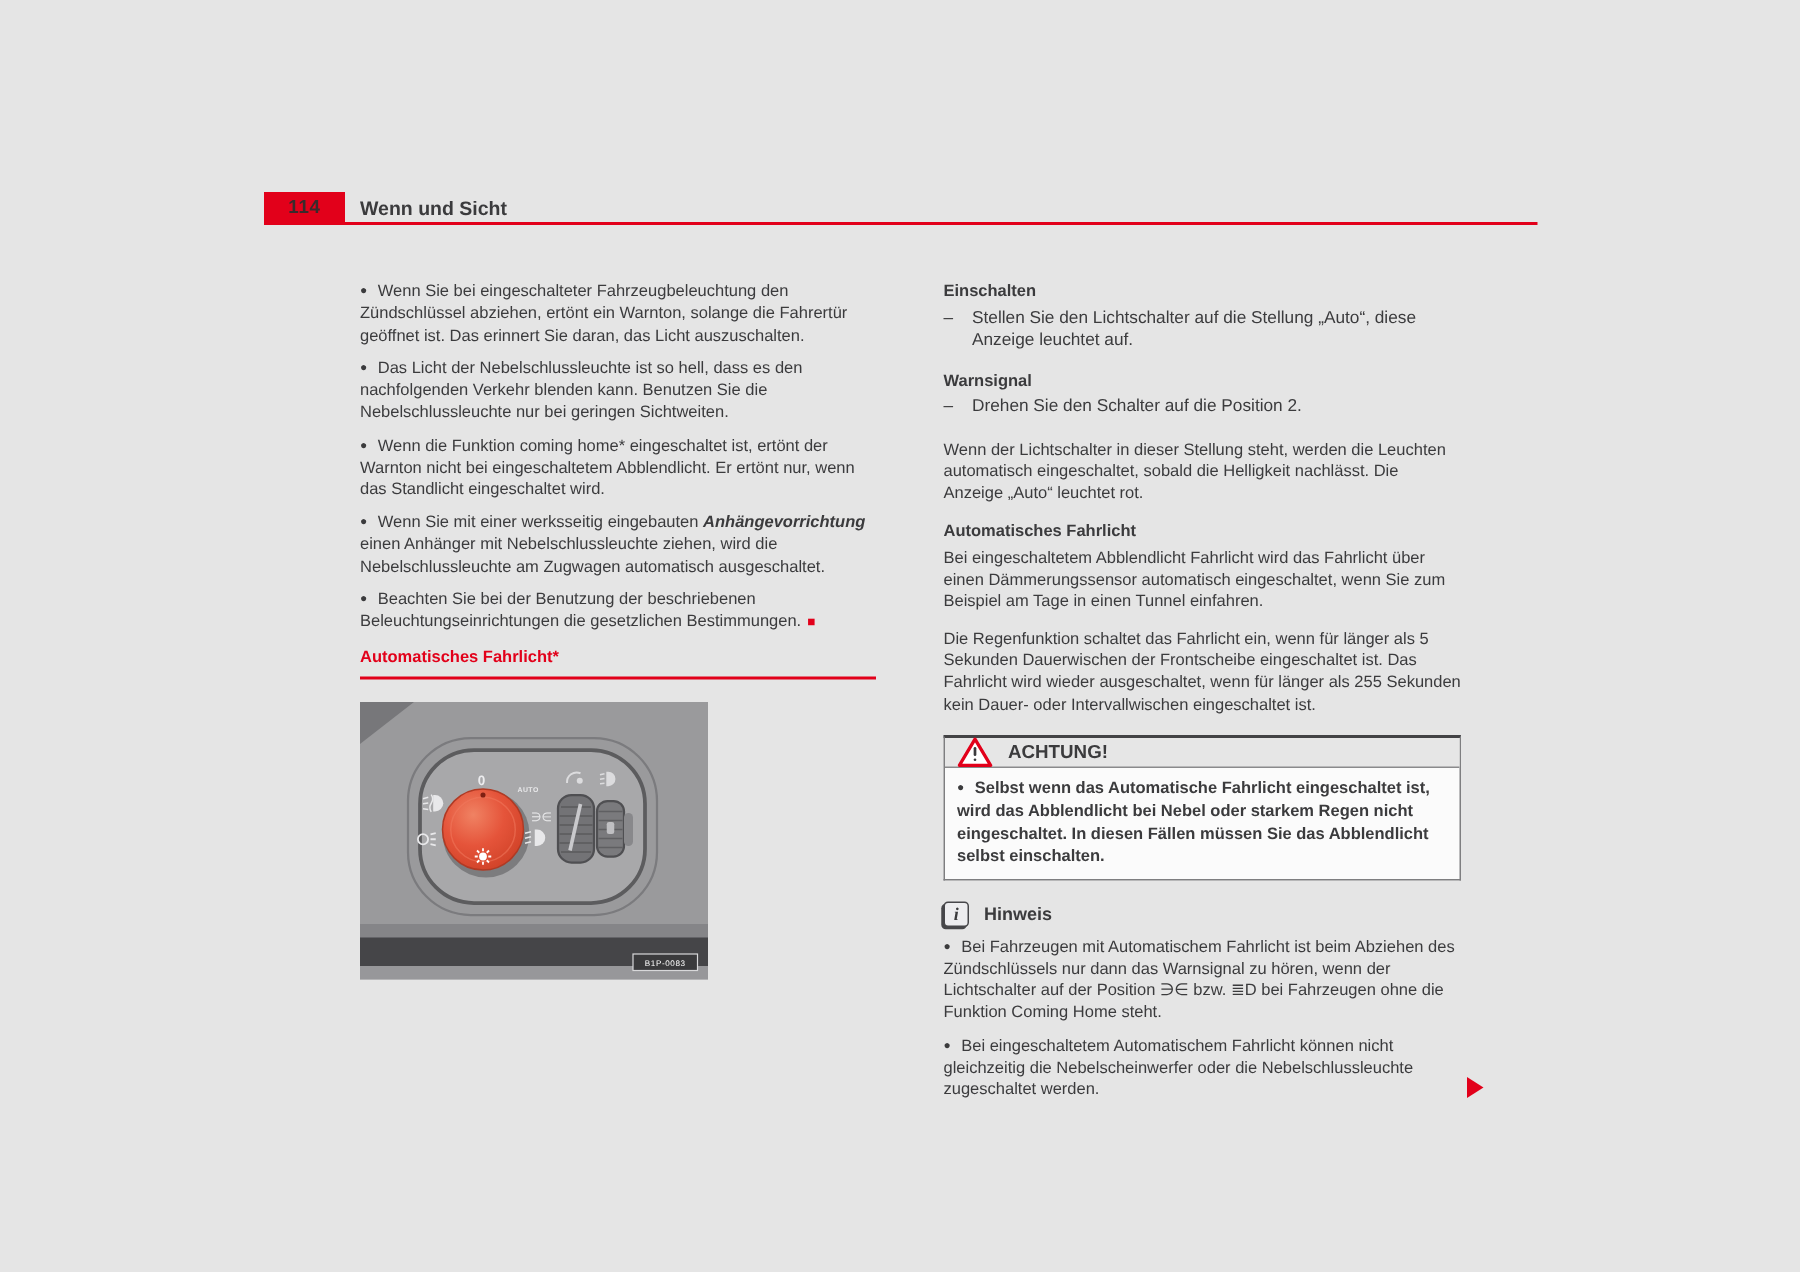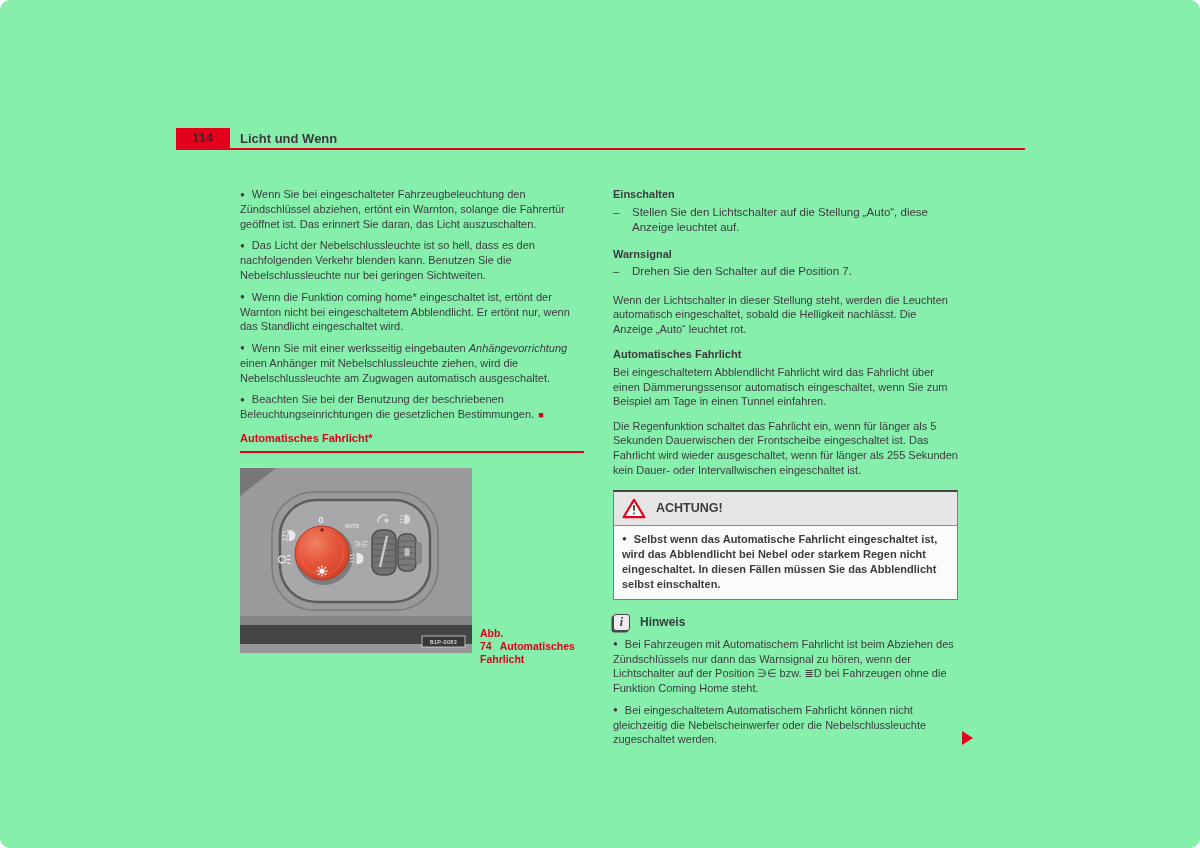--- a/index.html
+++ b/index.html
@@ -1,34 +1,34 @@
 <!DOCTYPE html>
 <html><head>
 <meta charset="utf-8">
 <style>
   * { margin:0; padding:0; box-sizing:border-box; }
   html,body { width:1200px; height:848px; background:#ffffff; overflow:hidden; }
   body { font-family:"Liberation Sans", sans-serif; color:#3b3b3d; }
-  .page { position:relative; width:1200px; height:848px; background:#86efac;border-radius:10px; }
+  .page { position:relative; width:1200px; height:848px; background:#e5e5e5; }
 
   
   .page-tab { position:absolute; left:176px; top:128px; width:54px; height:20px;
               background:#e2001a; display:flex; align-items:center; justify-content:center; }
   .page-number { font-size:12.5px; font-weight:bold; color:#3a2a2c; letter-spacing:.5px; }
   .header-title { position:absolute; left:240px; top:131px; font-size:13px; font-weight:bold; }
   .header-rule { position:absolute; left:176px; top:148px; width:849px; height:2px; background:#e2001a; }
 
   
   .col { position:absolute; font-size:11px; line-height:14.6px; }
   .col-left  { left:240px; top:187px; width:345px; }
-  .col-right { left:613px; top:187px; width:345px; }
+  .col-right { left:629px; top:187px; width:345px; }
 
   p.bullet { position:relative; margin:0 0 7px 0; }
   .bm { font-size:8px; vertical-align:1.5px; margin-right:7px; }
-  .it { font-style:italic; }
+  .it { font-style:italic;font-weight:bold; }
   .sq { color:#e2001a; font-size:9px; margin-left:4px; }
 
   .bold-sub { font-weight:bold; margin:11px 0 3px 0; }
   .dash-item { position:relative; padding-left:19px; margin:0 0 4px 0; font-size:11.5px; line-height:15.5px; }
   .dash-item .dm { position:absolute; left:0; top:0; }
   .para { margin:10px 0 0 0; }
 
   
   .section-heading { position:absolute; left:240px; top:432px; font-size:11px;
                      font-weight:bold; color:#e2001a; }
@@ -36,21 +36,21 @@
 
   
   .figure-wrap { position:absolute; left:240px; top:468px; width:232px; height:185px; }
   .figure-caption { position:absolute; left:480px; top:627px; width:112px;
                     color:#e2001a; font-weight:bold; font-size:10.5px; line-height:13px; }
   .figure-caption .cap-label { margin-right:8px; }
 
   
   .warning-box { margin-top:13px; border:1px solid #7e7e80; border-top:2px solid #434345; background:#fbfbfb; }
   .warning-head { display:flex; align-items:center; gap:10px; background:#e6e6e6;
-                  border-bottom:1px solid #8a8a8c; padding:3px 8px; height:34px; }
+                  border-bottom:1px solid #8a8a8c; padding:3px 8px; height:20px; }
   .warning-title { font-size:12.5px; font-weight:bold; }
   .warning-body { padding:5px 8px 7px 8px; font-weight:bold; line-height:15px; }
 
   
   .note-head { display:flex; align-items:center; gap:10px; margin:14px 0 6px 0; }
   .note-icon { width:17px; height:17px; border:1.6px solid #47474a; border-radius:3px;
                background:#ededef; box-shadow:-1.5px 1.5px 0 #47474a;
                display:flex; align-items:center; justify-content:center;
                font-family:"Liberation Serif", serif; font-style:italic; font-weight:bold; font-size:12px; }
   .note-title { font-size:12px; font-weight:bold; }
@@ -60,21 +60,21 @@
                     border-bottom:7px solid transparent; }
 </style>
 </head>
 <body>
 
 <div class="page">
 
   <div class="page-tab">
     <span class="page-number">114</span>
   </div>
-  <div class="header-title">Licht und Wenn</div>
+  <div class="header-title">Wenn und Sicht</div>
   <div class="header-rule"></div>
 
   <div class="col col-left">
     <p class="bullet"><span class="bm">●</span><span>Wenn Sie bei eingeschalteter Fahrzeugbeleuchtung den Zündschlüssel abziehen, ertönt ein Warnton, solange die Fahrertür geöffnet ist. Das erinnert Sie daran, das Licht auszuschalten.</span></p>
     <p class="bullet"><span class="bm">●</span><span>Das Licht der Nebelschlussleuchte ist so hell, dass es den nachfolgenden Verkehr blenden kann. Benutzen Sie die Nebelschlussleuchte nur bei geringen Sichtweiten.</span></p>
     <p class="bullet"><span class="bm">●</span><span>Wenn die Funktion coming home* eingeschaltet ist, ertönt der Warnton nicht bei eingeschaltetem Abblendlicht. Er ertönt nur, wenn das Standlicht eingeschaltet wird.</span></p>
     <p class="bullet"><span class="bm">●</span><span>Wenn Sie mit einer werksseitig eingebauten </span><span class="it">Anhängevorrichtung</span><span> einen Anhänger mit Nebelschlussleuchte ziehen, wird die Nebelschlussleuchte am Zugwagen automatisch ausgeschaltet.</span></p>
     <p class="bullet"><span class="bm">●</span><span>Beachten Sie bei der Benutzung der beschriebenen Beleuchtungseinrichtungen die gesetzlichen Bestimmungen.</span><span class="sq">■</span></p>
   </div>
 
@@ -172,30 +172,27 @@
         <line x1="0" y1="3.5" x2="3" y2="2.8" stroke="#dcdcde" stroke-width="1"></line>
         <line x1="0" y1="6.5" x2="3" y2="6" stroke="#dcdcde" stroke-width="1"></line>
         <line x1="0" y1="9.5" x2="3" y2="9.2" stroke="#dcdcde" stroke-width="1"></line>
         <path d="M5.5,1.5 a4.8,4.8 0 0 1 0,9.6 h-1.3 v-9.6 z" fill="#dcdcde"></path>
       </g>
 
       <rect x="182" y="168" width="43" height="11" fill="#3a3a3c" stroke="#d8d8da" stroke-width="0.8"></rect>
       <text x="203.5" y="176" font-size="5.4" fill="#ffffff" text-anchor="middle" letter-spacing="0.4">B1P-0083</text>
     </svg>
   </div>
-  <div class="figure-caption">
-    <span class="cap-label">Abb. 74</span><span>Automatisches Fahrlicht</span>
-  </div>
 
   <div class="col col-right">
     <div class="bold-sub" style="margin-top:0">Einschalten</div>
     <div class="dash-item"><span class="dm">–</span><span>Stellen Sie den Lichtschalter auf die Stellung „Auto“, diese Anzeige leuchtet auf.</span></div>
 
     <div class="bold-sub">Warnsignal</div>
-    <div class="dash-item"><span class="dm">–</span><span>Drehen Sie den Schalter auf die Position 7.</span></div>
+    <div class="dash-item"><span class="dm">–</span><span>Drehen Sie den Schalter auf die Position 2.</span></div>
 
     <p class="para" style="margin-top:13px">Wenn der Lichtschalter in dieser Stellung steht, werden die Leuchten automatisch eingeschaltet, sobald die Helligkeit nachlässt. Die Anzeige „Auto“ leuchtet rot.</p>
 
     <div class="bold-sub">Automatisches Fahrlicht</div>
     <p class="para" style="margin-top:0">Bei eingeschaltetem Abblendlicht Fahrlicht wird das Fahrlicht über einen Dämmerungssensor automatisch eingeschaltet, wenn Sie zum Beispiel am Tage in einen Tunnel einfahren.</p>
     <p class="para">Die Regenfunktion schaltet das Fahrlicht ein, wenn für länger als 5 Sekunden Dauerwischen der Frontscheibe eingeschaltet ist. Das Fahrlicht wird wieder ausgeschaltet, wenn für länger als 255 Sekunden kein Dauer- oder Intervallwischen eingeschaltet ist.</p>
 
     <div class="warning-box">
       <div class="warning-head">
         <svg width="24" height="21" viewBox="0 0 24 21">

